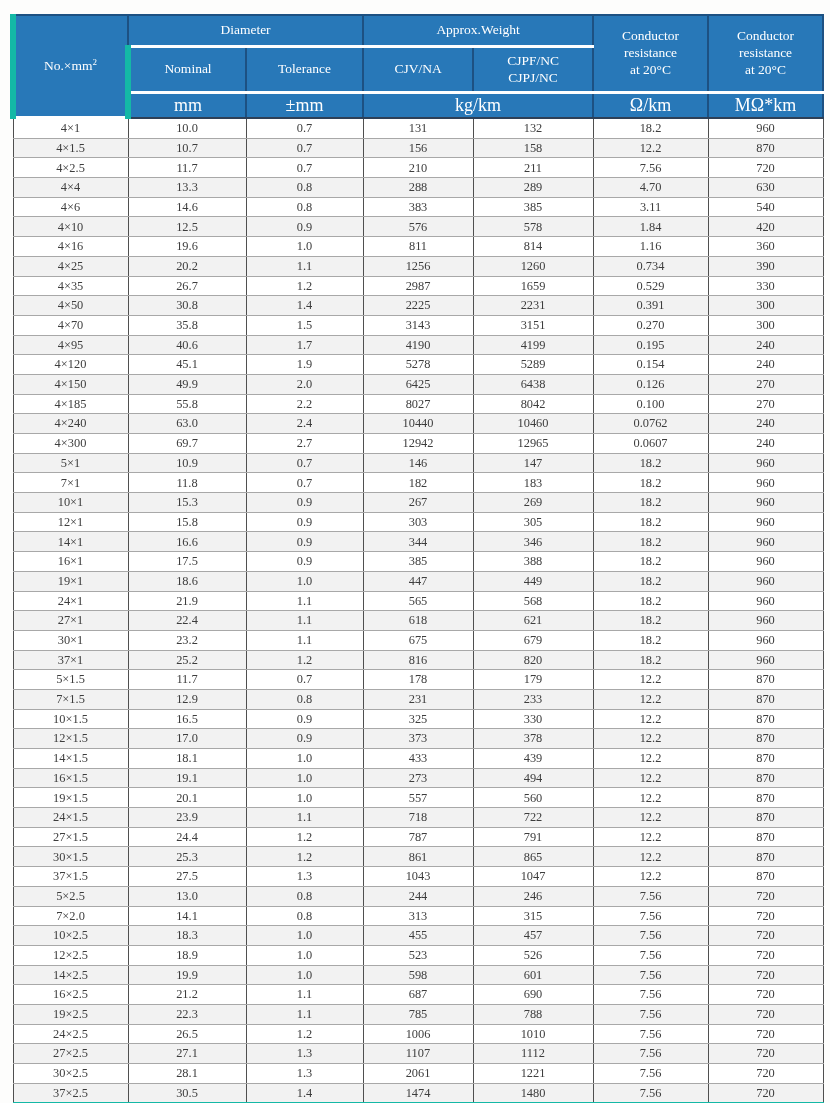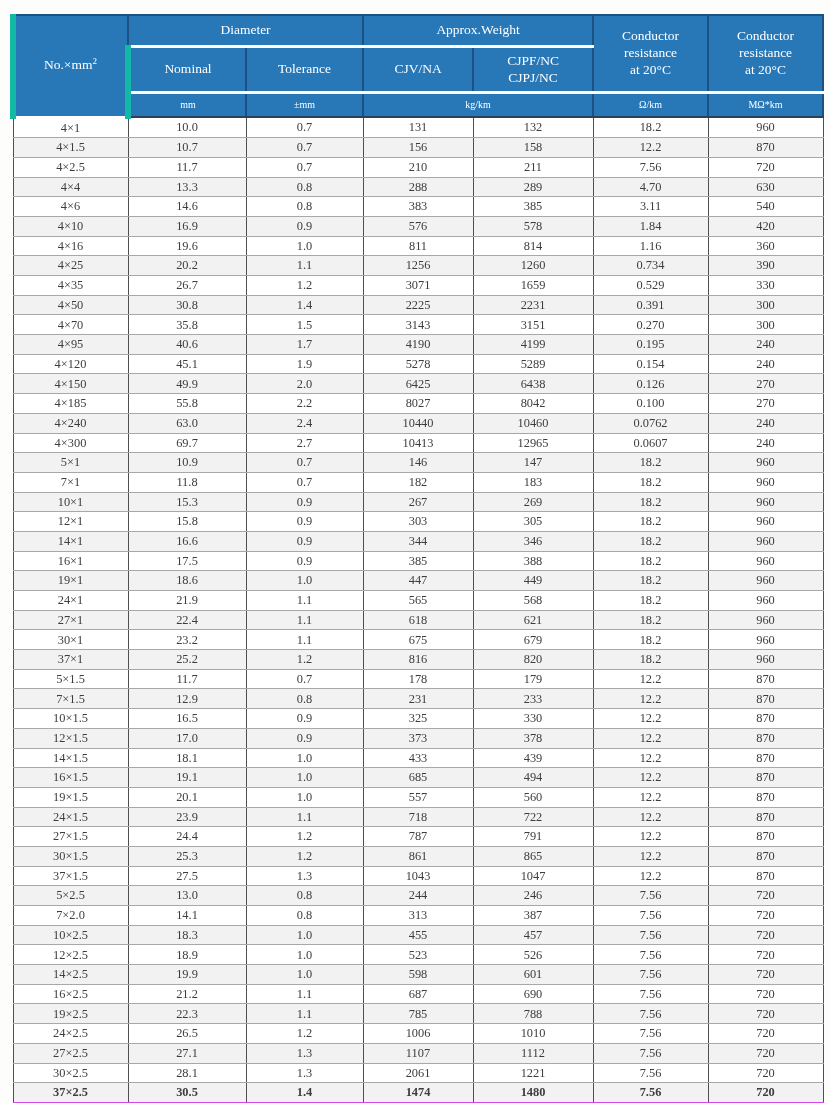--- a/index.html
+++ b/index.html
@@ -30,41 +30,41 @@
     border-top:3px solid #ffffff;
     border-bottom:3px solid #ffffff;
     padding:0;
     line-height:1.25;
   }
   thead tr:first-child th{border-top:2px solid #1d5182;}
   thead th:first-child{border-left:6px solid #14b8a6;}
   thead th:last-child{border-right:2px solid #1d5182;}
   thead tr.row-top th{height:29px;}
   thead tr.row-mid th{height:43px;}
-  thead tr.row-units th{height:22px;border-bottom:2px solid #2e4057;font-size:10px;}
+  thead tr.row-units th{height:22px;border-bottom:2px solid #2e4057;font-size:18px;}
   thead th sup{font-size:9px;vertical-align:super;line-height:0;}
   
   tbody td{
     height:18.7px;
     font-size:12.4px;
     color:#3d3d3d;
     text-align:center;
     vertical-align:middle;
     background:#ffffff;
     border-left:1px solid #4f4f4f;
     border-right:1px solid #4f4f4f;
     border-top:1px solid #a8a8a8;
     border-bottom:1px solid #a8a8a8;
     padding:0;
     line-height:1;
     overflow:hidden;
     white-space:nowrap;
   }
   tbody tr:nth-child(even) td{background:#f2f2f2;}
-  tbody tr:last-child td{border-bottom:2px solid #d946ef;font-weight:bold;}
+  tbody tr:last-child td{border-bottom:2px solid #14b8a6;}
 </style>
 </head>
 <body>
 
 <div class="table-wrap">
   <table>
     <colgroup>
       <col style="width:115px">
       <col style="width:118px">
       <col style="width:117px">
@@ -147,21 +147,21 @@
           <td>4×6</td>
           <td>14.6</td>
           <td>0.8</td>
           <td>383</td>
           <td>385</td>
           <td>3.11</td>
           <td>540</td>
         </tr>
         <tr>
           <td>4×10</td>
-          <td>16.9</td>
+          <td>12.5</td>
           <td>0.9</td>
           <td>576</td>
           <td>578</td>
           <td>1.84</td>
           <td>420</td>
         </tr>
         <tr>
           <td>4×16</td>
           <td>19.6</td>
           <td>1.0</td>
@@ -176,21 +176,21 @@
           <td>1.1</td>
           <td>1256</td>
           <td>1260</td>
           <td>0.734</td>
           <td>390</td>
         </tr>
         <tr>
           <td>4×35</td>
           <td>26.7</td>
           <td>1.2</td>
-          <td>3071</td>
+          <td>2987</td>
           <td>1659</td>
           <td>0.529</td>
           <td>330</td>
         </tr>
         <tr>
           <td>4×50</td>
           <td>30.8</td>
           <td>1.4</td>
           <td>2225</td>
           <td>2231</td>
@@ -248,21 +248,21 @@
           <td>2.4</td>
           <td>10440</td>
           <td>10460</td>
           <td>0.0762</td>
           <td>240</td>
         </tr>
         <tr>
           <td>4×300</td>
           <td>69.7</td>
           <td>2.7</td>
-          <td>10413</td>
+          <td>12942</td>
           <td>12965</td>
           <td>0.0607</td>
           <td>240</td>
         </tr>
         <tr>
           <td>5×1</td>
           <td>10.9</td>
           <td>0.7</td>
           <td>146</td>
           <td>147</td>
@@ -401,21 +401,21 @@
           <td>1.0</td>
           <td>433</td>
           <td>439</td>
           <td>12.2</td>
           <td>870</td>
         </tr>
         <tr>
           <td>16×1.5</td>
           <td>19.1</td>
           <td>1.0</td>
-          <td>685</td>
+          <td>273</td>
           <td>494</td>
           <td>12.2</td>
           <td>870</td>
         </tr>
         <tr>
           <td>19×1.5</td>
           <td>20.1</td>
           <td>1.0</td>
           <td>557</td>
           <td>560</td>
@@ -465,21 +465,21 @@
           <td>244</td>
           <td>246</td>
           <td>7.56</td>
           <td>720</td>
         </tr>
         <tr>
           <td>7×2.0</td>
           <td>14.1</td>
           <td>0.8</td>
           <td>313</td>
-          <td>387</td>
+          <td>315</td>
           <td>7.56</td>
           <td>720</td>
         </tr>
         <tr>
           <td>10×2.5</td>
           <td>18.3</td>
           <td>1.0</td>
           <td>455</td>
           <td>457</td>
           <td>7.56</td>

